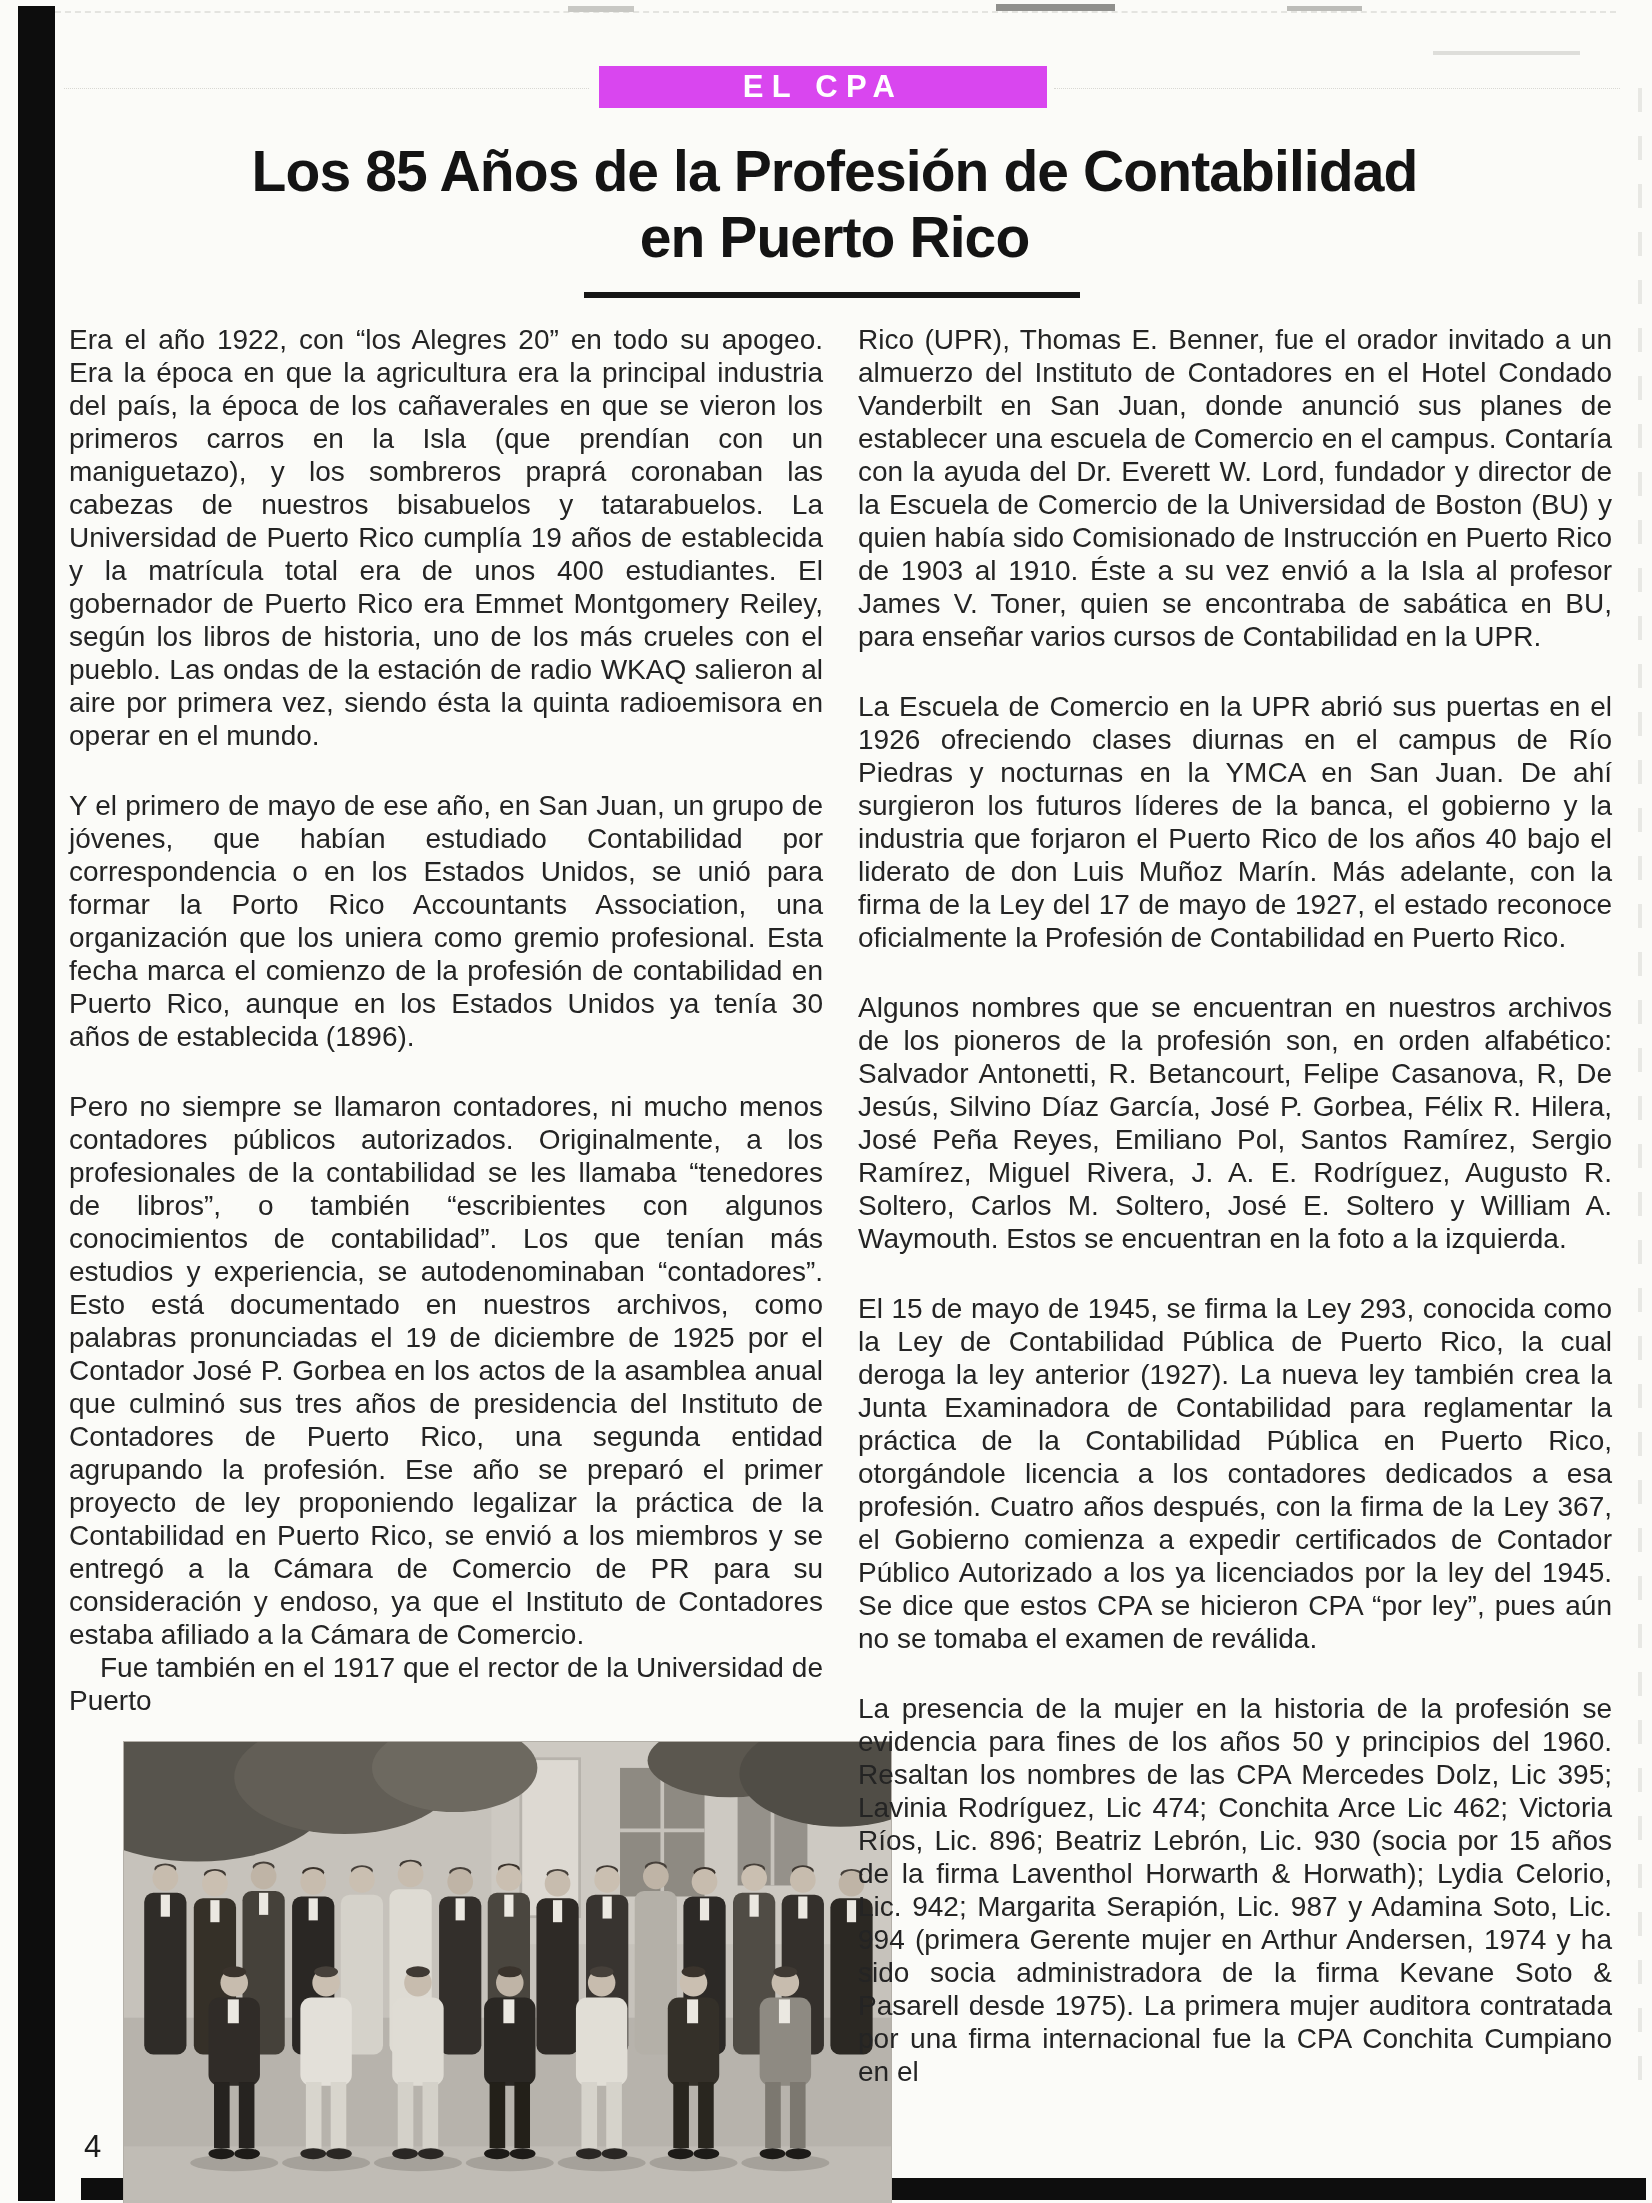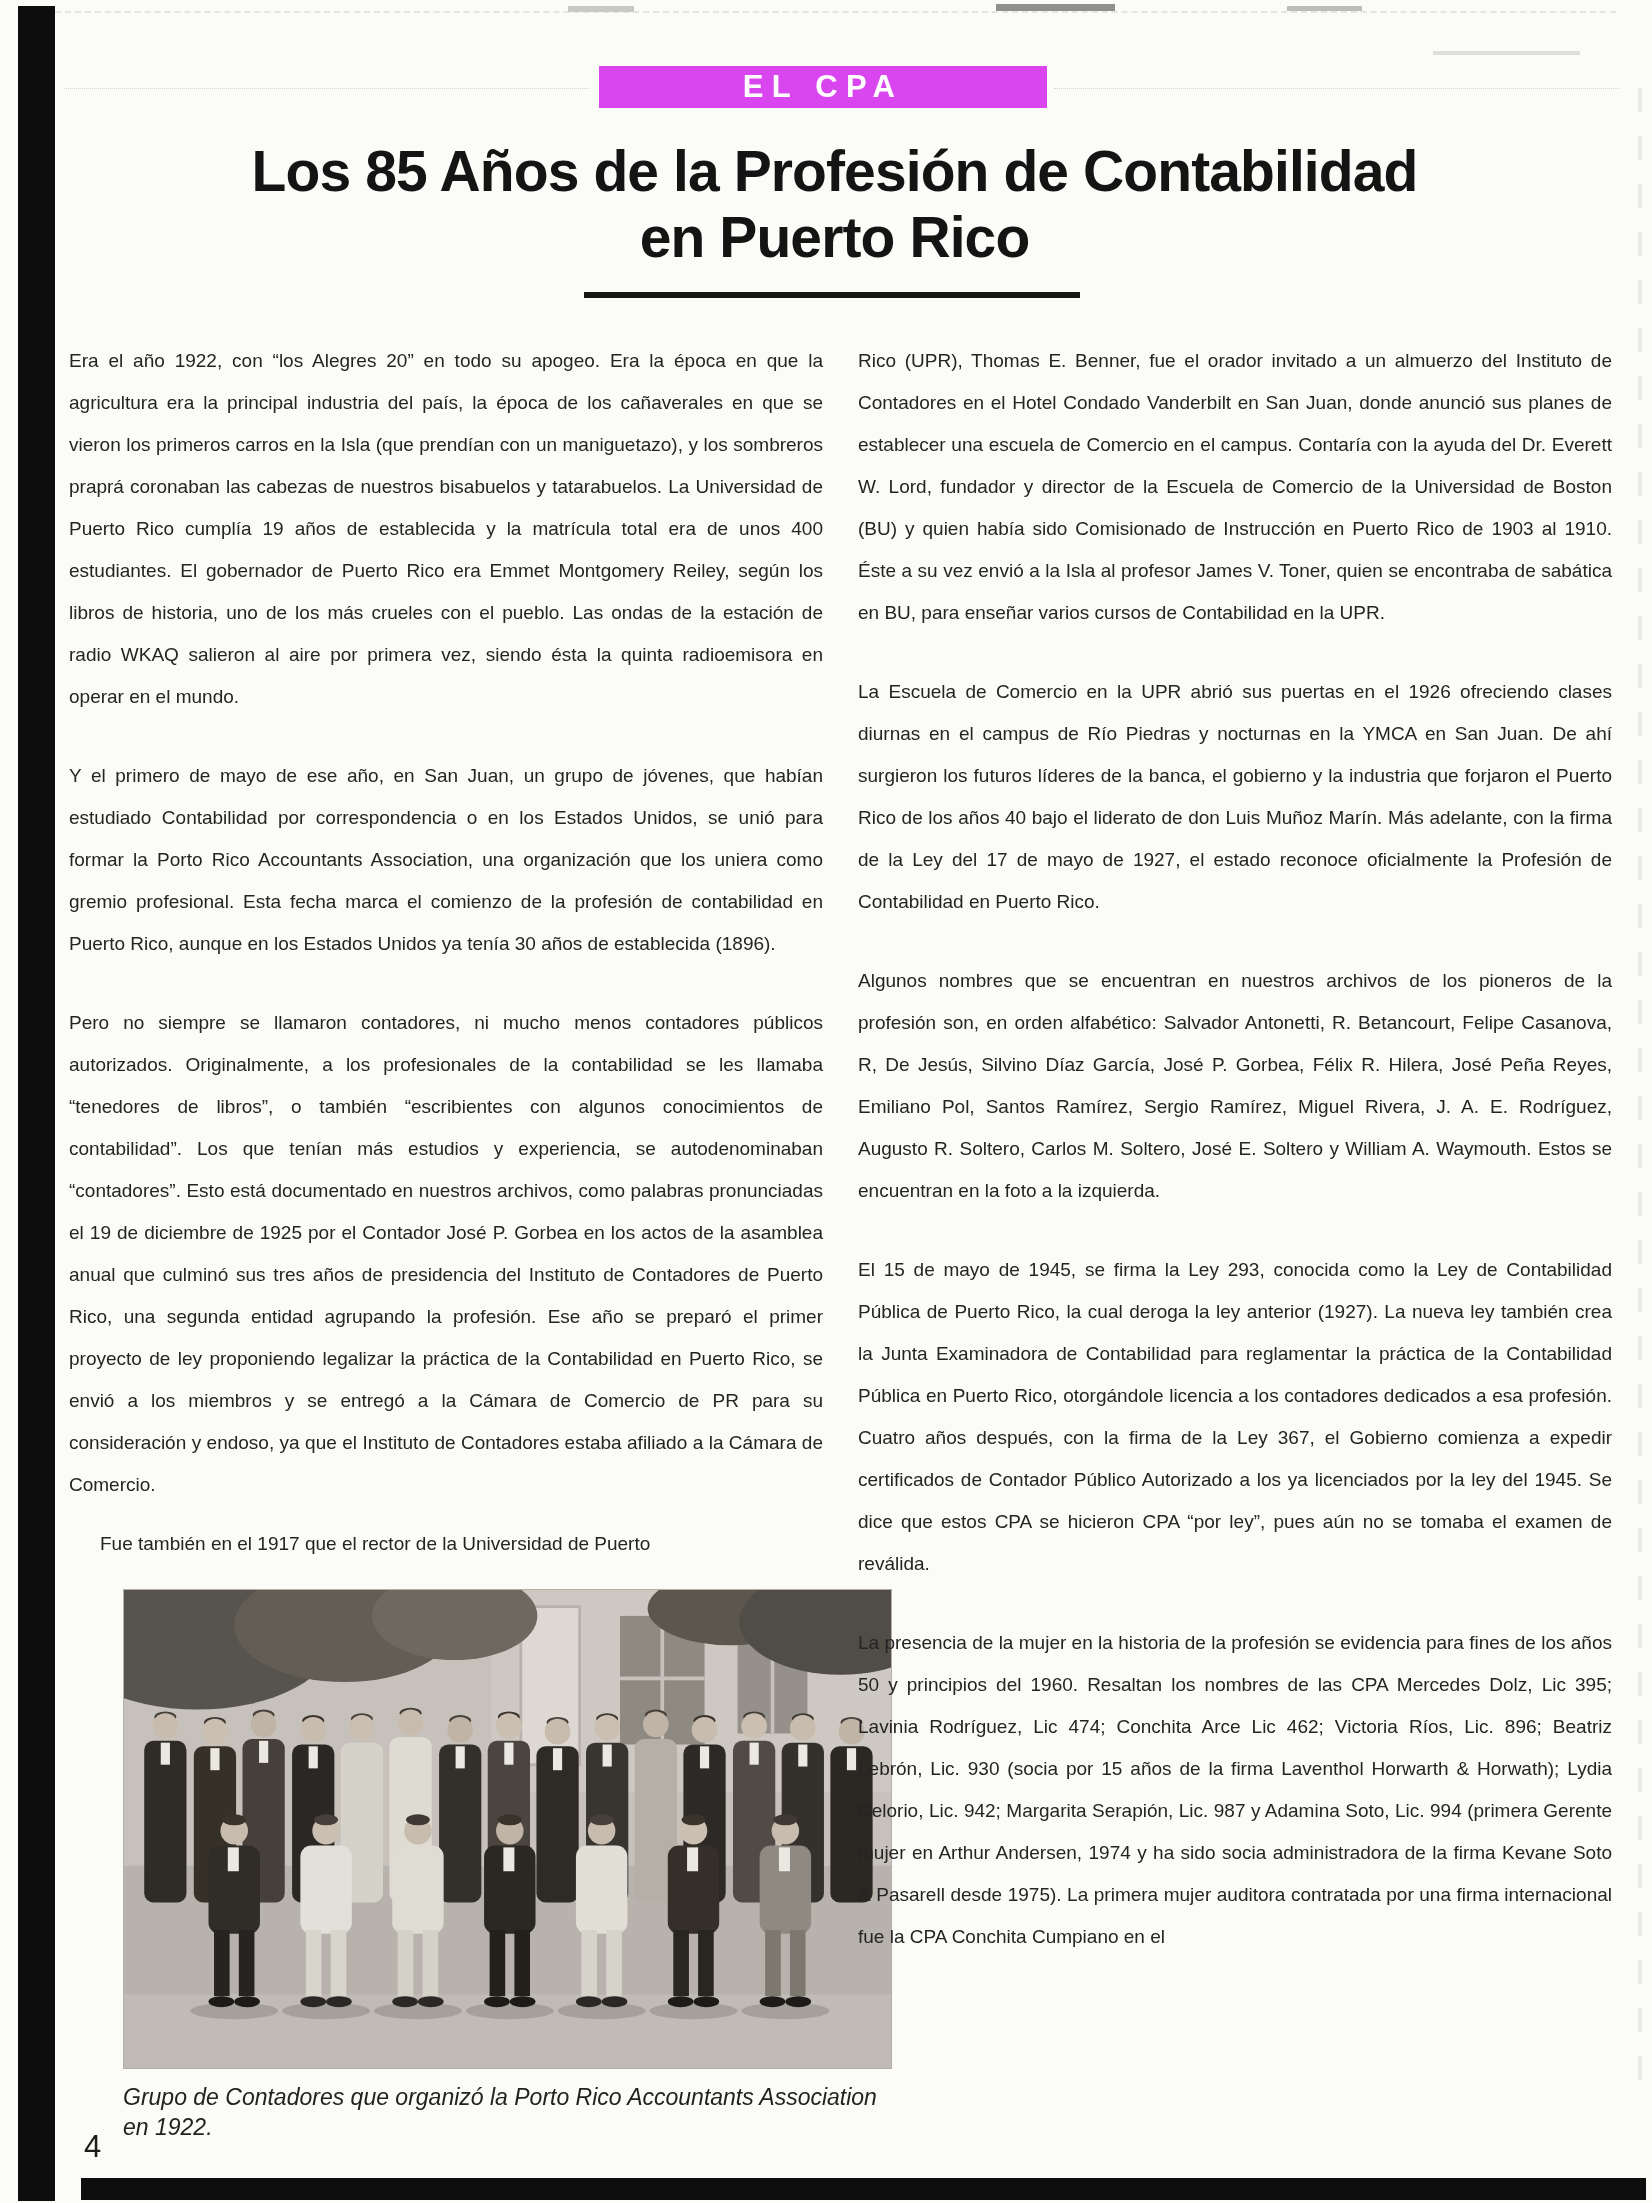--- a/index.html
+++ b/index.html
@@ -51,22 +51,22 @@
     background:#161616;
   }
 
   
   .content {
     position:absolute; top:323px; left:69px; width:1543px;
     display:flex; gap:35px;
   }
   .col { width:754px; }
   .col p {
-    margin:17px 0 37px 0;
-    font-size:19px; line-height:42px;
+    margin:0 0 37px 0;
+    font-size:28px; line-height:33px;
     text-align:justify;
   }
   .col p.no-gap { margin-bottom:0; }
   .col p.indent { text-indent:31px; }
 
   
   figure { margin:24px 0 0 26px; width:767px;padding-left:28px; }
   .photo-frame {
     width:767px; height:478px; display:block;
     border:0.9px solid #b3afa8;

